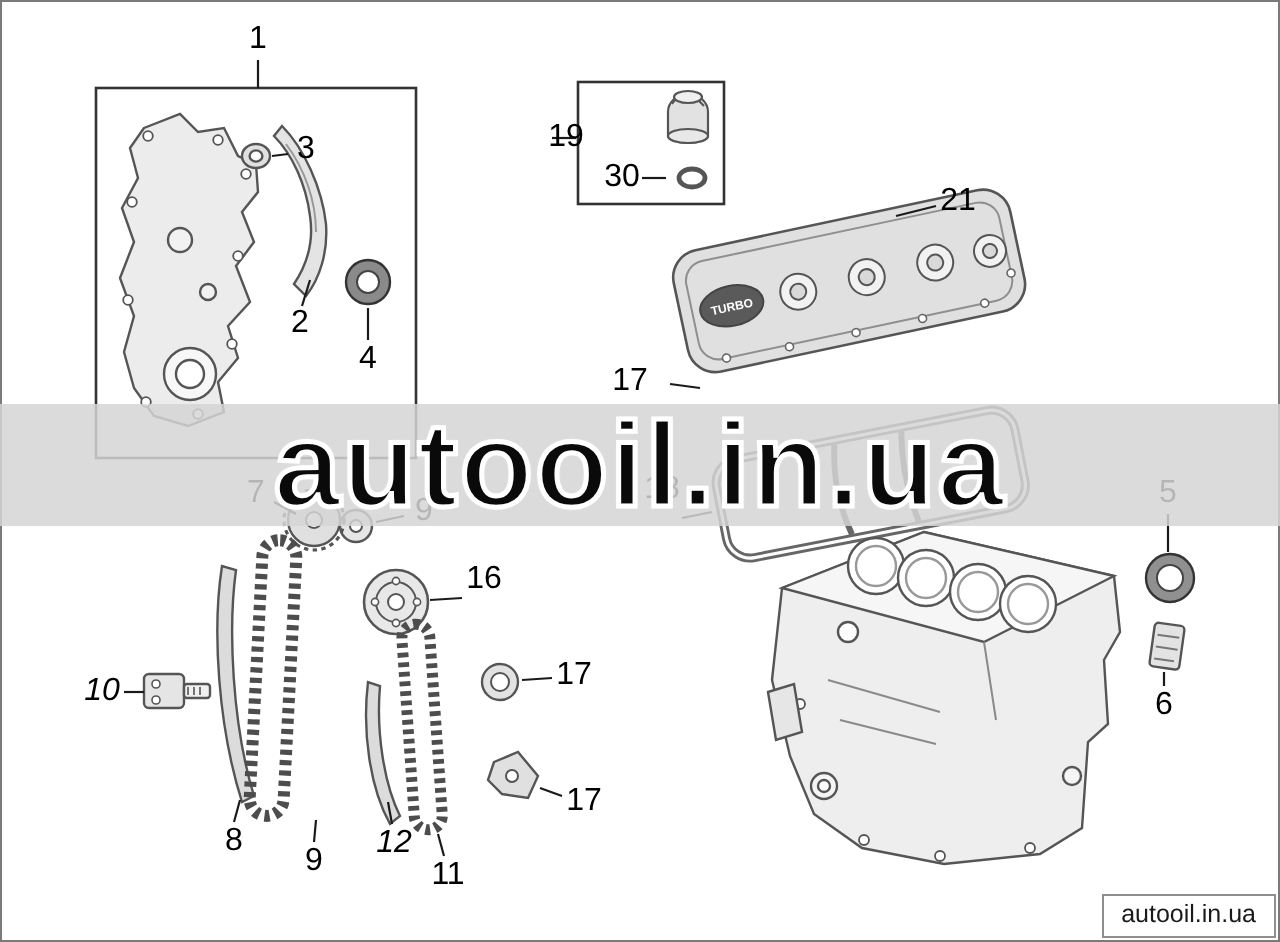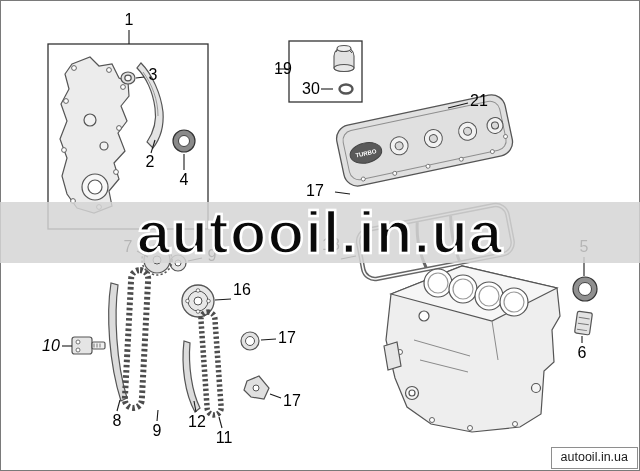--- a/index.html
+++ b/index.html
@@ -232,21 +232,21 @@
       <div class="callout" style="left: 150px; top: 162px;">2</div>
       <div class="callout" style="left: 153px; top: 75px;">3</div>
       <div class="callout" style="left: 184px; top: 180px;">4</div>
       <div class="callout" style="left: 584px; top: 247px;">5</div>
       <div class="callout" style="left: 582px; top: 353px;">6</div>
       <div class="callout" style="left: 128px; top: 247px;">7</div>
       <div class="callout" style="left: 117px; top: 421px;">8</div>
       <div class="callout" style="left: 157px; top: 431px;">9</div>
       <div class="callout" style="left: 51px; top: 346px; font-style: italic;">10</div>
       <div class="callout" style="left: 224px; top: 438px; text-align: center;">11</div>
-      <div class="callout" style="left: 197px; top: 422px;">12</div>
+      <div class="callout" style="left: 197px; top: 422px; font-style: italic;">12</div>
       <div class="callout" style="left: 292px; top: 401px;">17</div>
       <div class="callout" style="left: 287px; top: 338px;">17</div>
       <div class="callout" style="left: 212px; top: 256px;">9</div>
       <div class="callout" style="left: 242px; top: 290px; text-align: right;">16</div>
       <div class="callout" style="left: 315px; top: 191px;">17</div>
       <div class="callout" style="left: 331px; top: 245px;">18</div>
       <div class="callout" style="left: 266px; top: 69px; margin-left: 17px;">19</div>
       <div class="callout" style="left: 311px; top: 89px;">30</div>
       <div class="callout" style="left: 479px; top: 101px;">21</div>
     </div>

